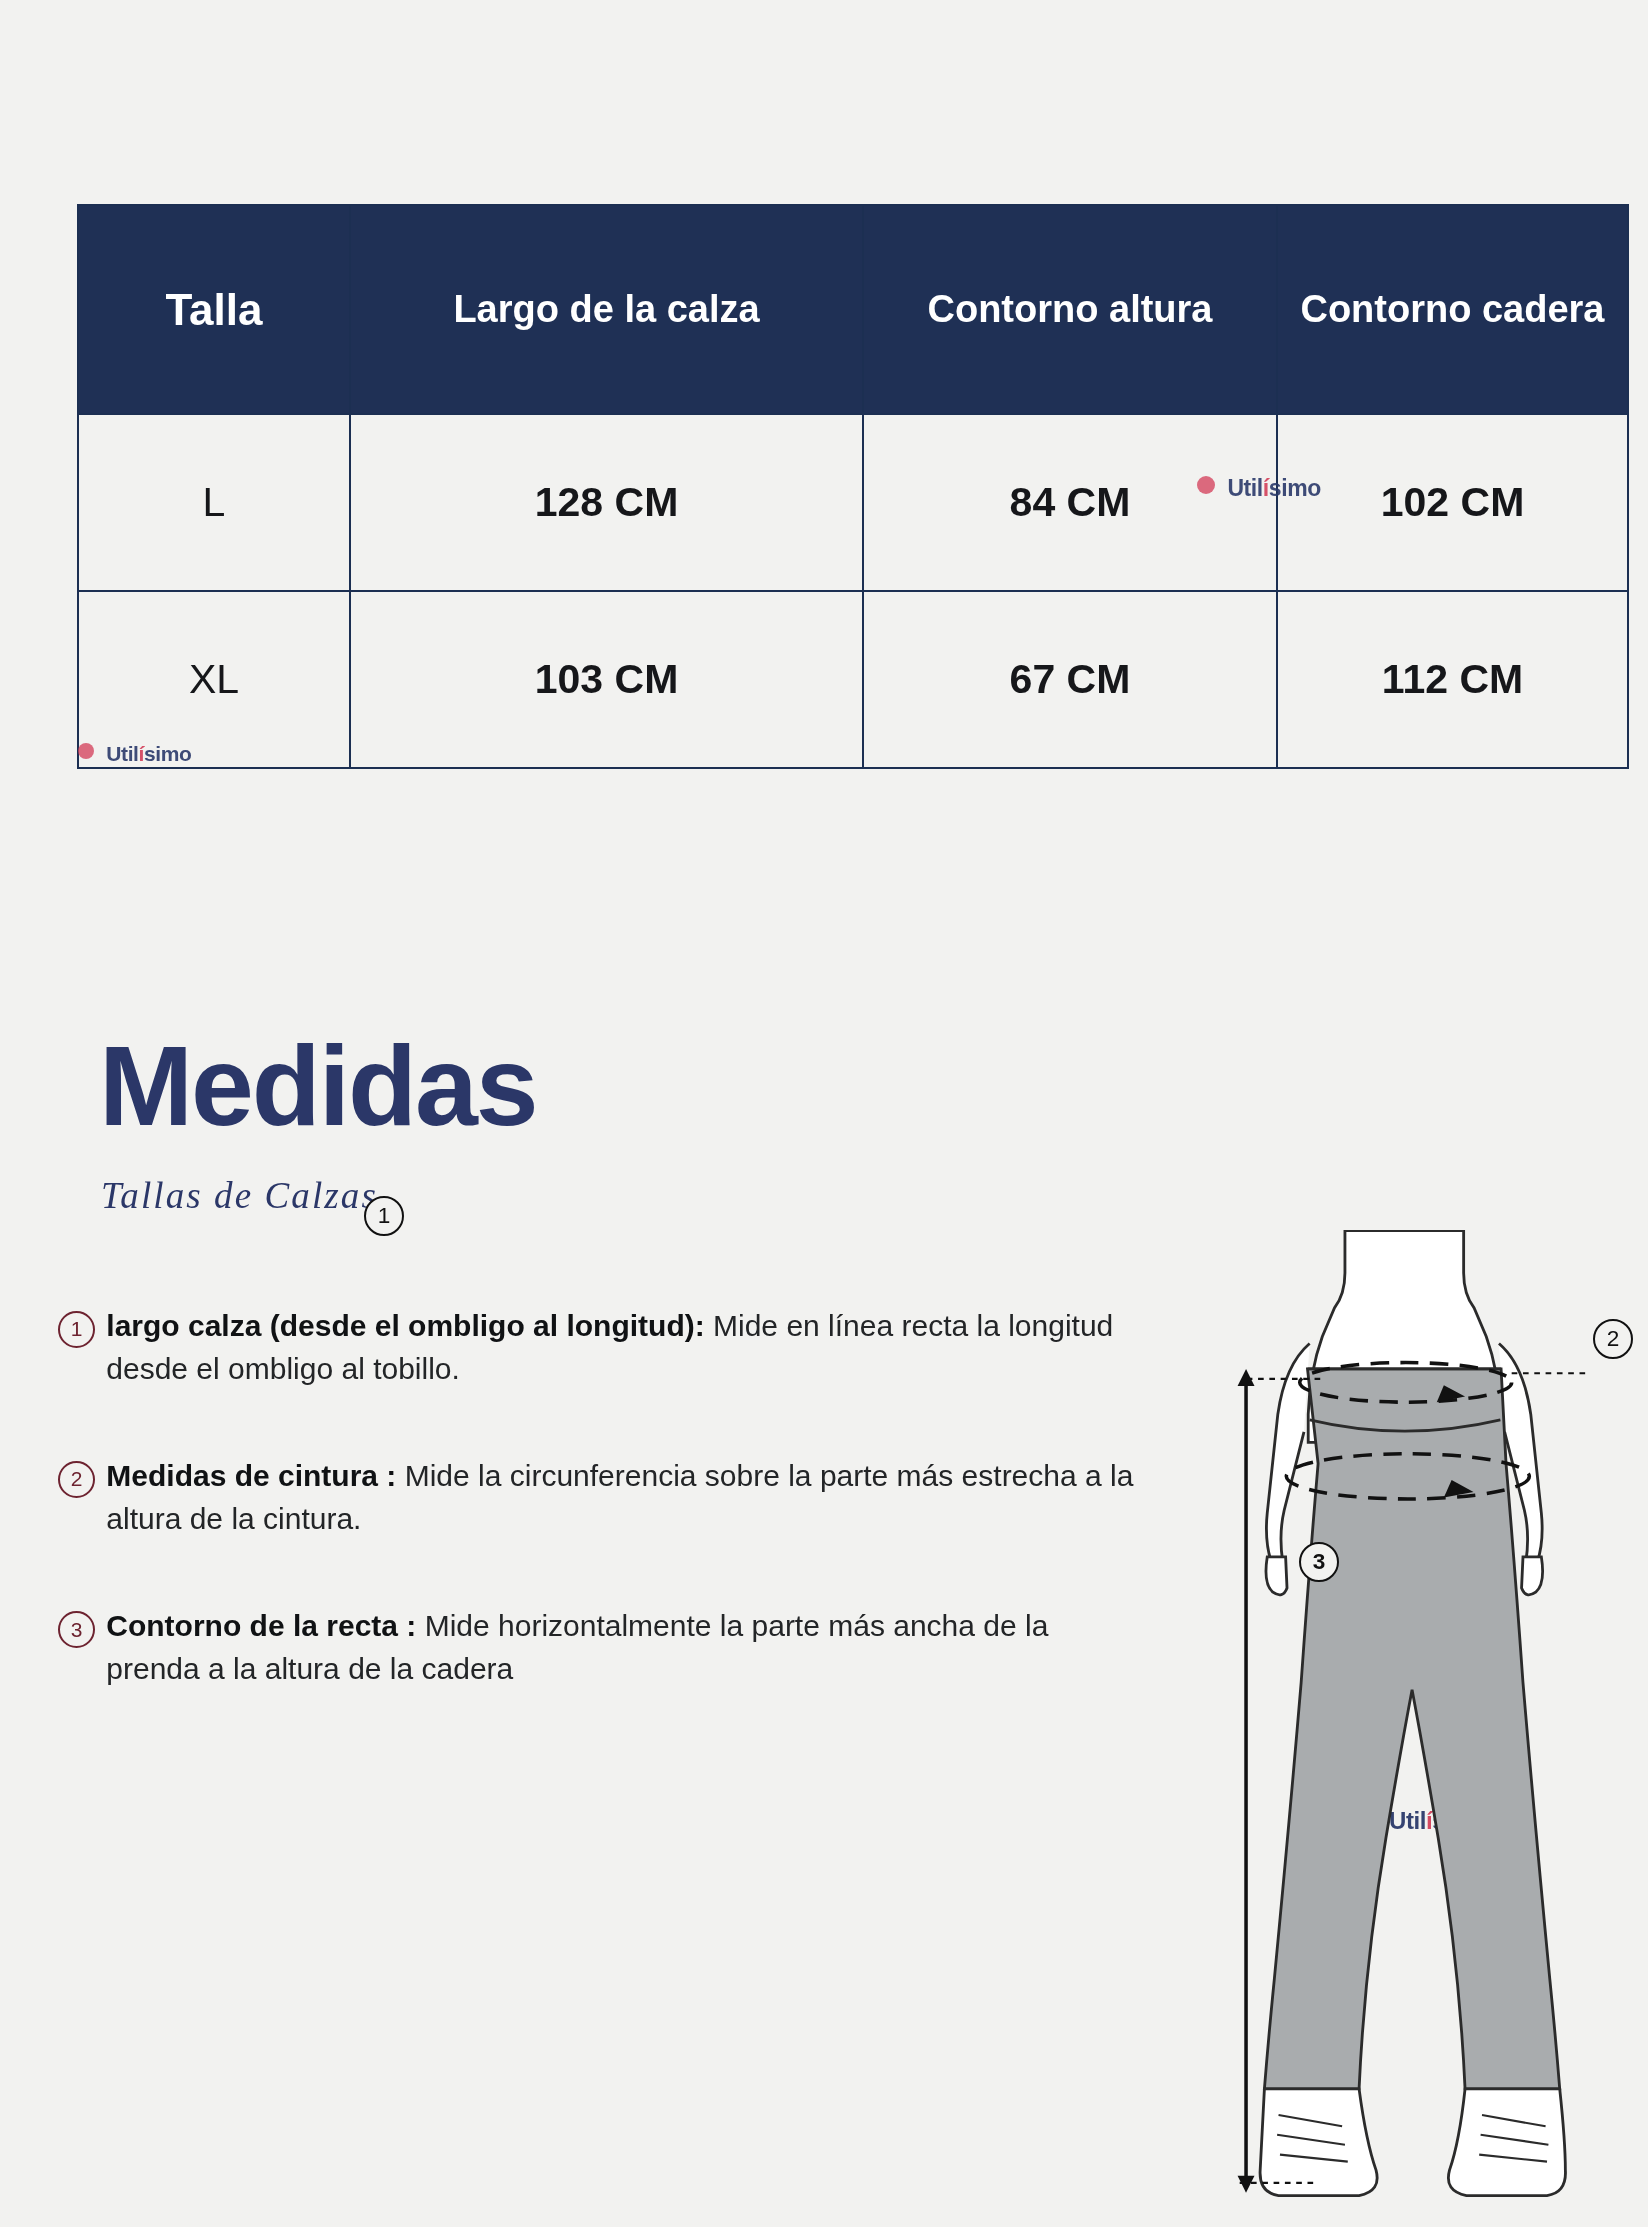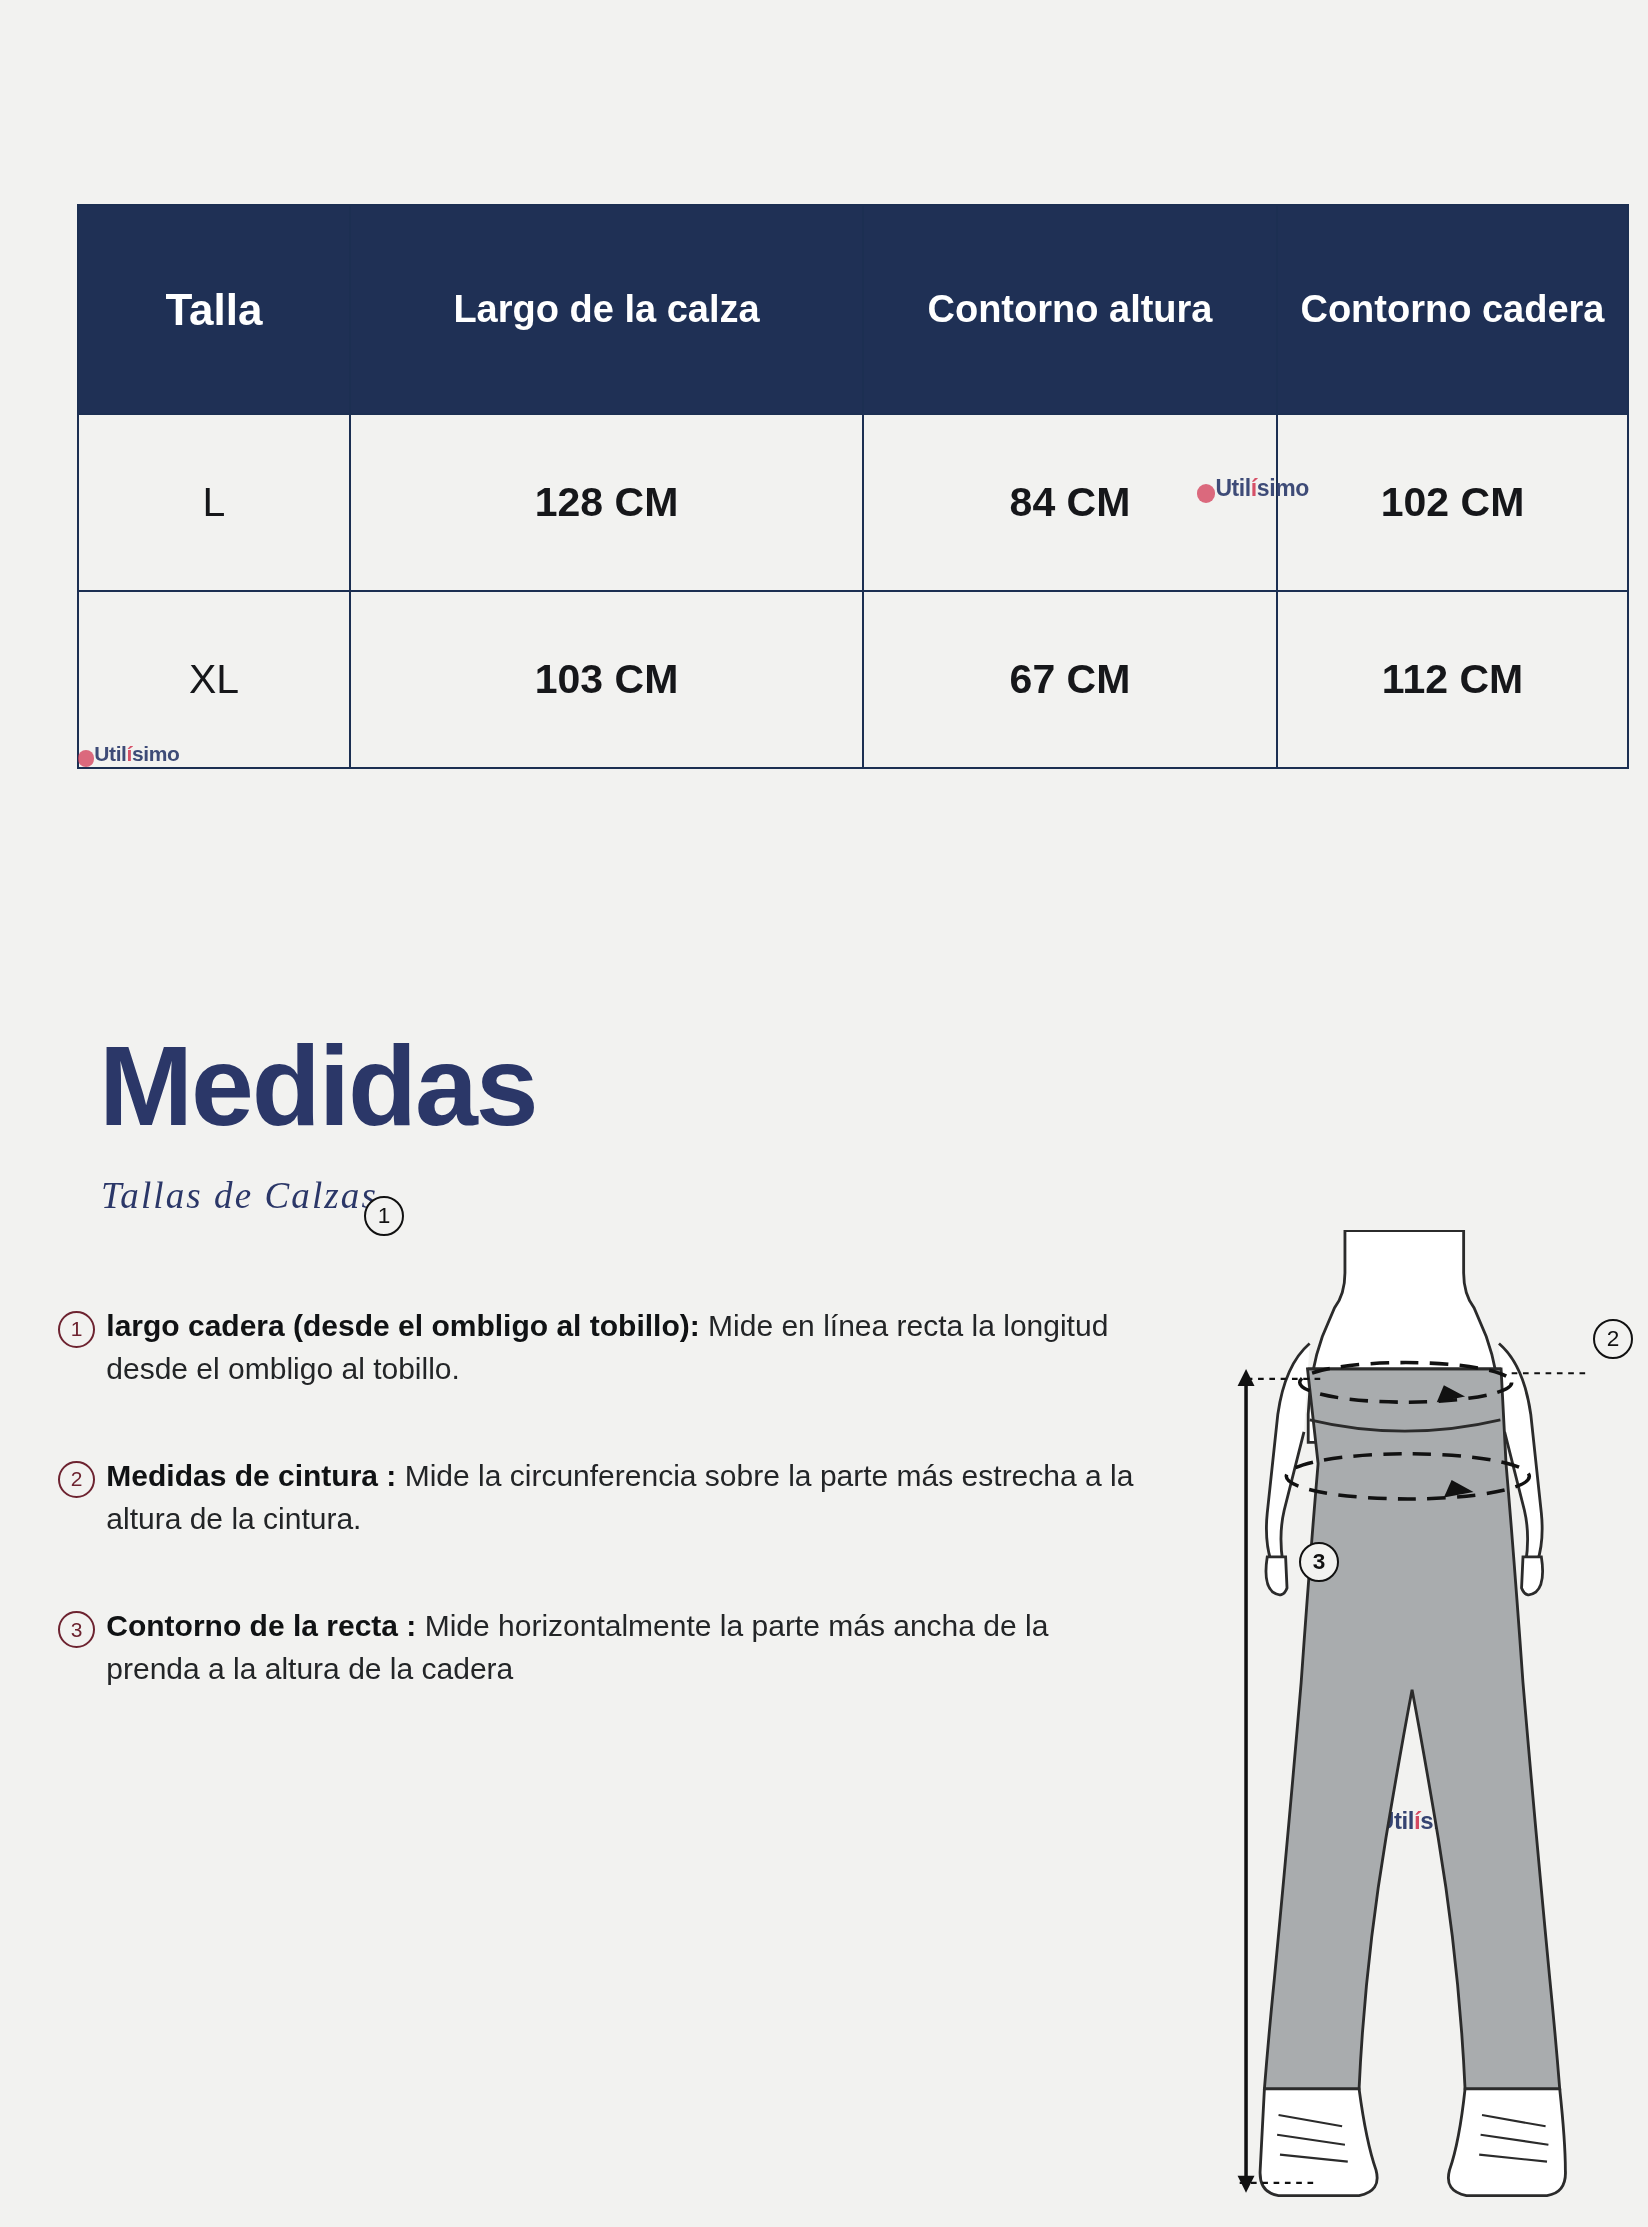--- a/index.html
+++ b/index.html
@@ -53,22 +53,22 @@
   .size-table tbody td.size-label { font-weight: normal; font-size: 41px; }
   .col-talla { width: 272px; }
   .col-largo { width: 513px; }
   .col-cintura { width: 414px; }
   .col-cadera { width: 351px; }
 
   
   .wm {
     position: absolute;
     display: flex;
-    align-items: flex-end;
-    gap: 0;
+    align-items: flex-start;
+    gap: 12px;
     pointer-events: none;
     white-space: nowrap;
   }
   .wm .wm-ball {
     width: 15.6px; height: 15.6px;
     border-radius: 50%;
     background: #d3405a;
     opacity: 0.85;
     display: inline-block;
     position: relative;
@@ -212,21 +212,21 @@
     <span class="wm-text"><span class="wm-util">Util</span><span class="wm-i">í</span><span class="wm-simo">simo</span></span>
   </div>
 
   <div class="title-medidas">Medidas</div>
   <div class="subtitle-tallas">Tallas de Calzas</div>
 
   <div class="instructions">
 
     <div class="instr instr-1">
       <div class="instr-num">1</div>
-      <div class="instr-text"><b>largo cadera (desde el ombligo al tobillo):</b><span> Mide en línea recta la longitud desde el ombligo al tobillo.</span></div>
+      <div class="instr-text"><b>largo calza (desde el ombligo al longitud):</b><span> Mide en línea recta la longitud desde el ombligo al tobillo.</span></div>
     </div>
 
     <div class="instr instr-2">
       <div class="instr-num">2</div>
       <div class="instr-text"><b>Medidas de cintura :</b><span> Mide la circunferencia sobre la parte más estrecha a la altura de la cintura.</span></div>
     </div>
 
     <div class="instr instr-3">
       <div class="instr-num">3</div>
       <div class="instr-text"><b>Contorno de la recta :</b><span> Mide horizontalmente la parte más ancha de la prenda a la altura de la cadera</span></div>

